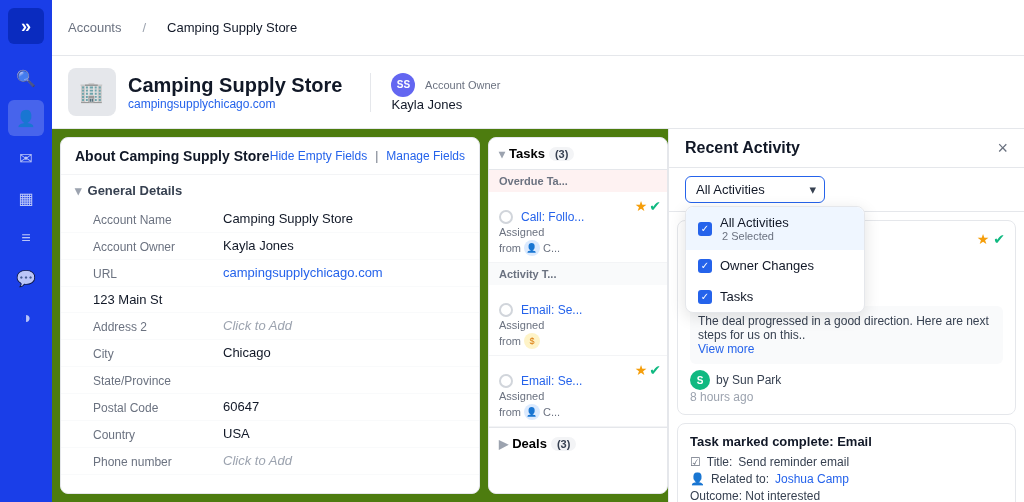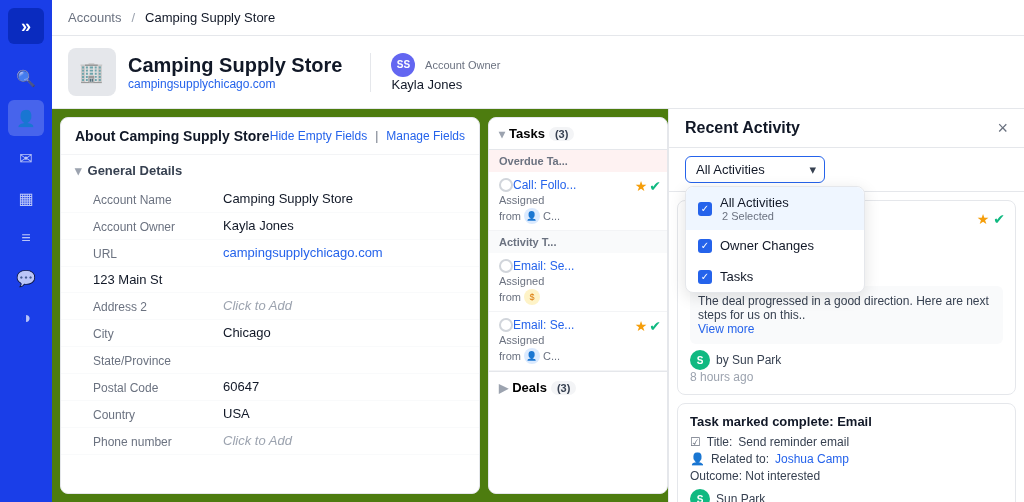--- a/index.html
+++ b/index.html
@@ -41,25 +41,25 @@
     .main-content {
       flex: 1;
       display: flex;
       flex-direction: column;
       overflow: hidden;
     }
 
     
     .top-bar {
       background: white;
-      padding: 10px 16px;
+      padding: 20px 16px;
       border-bottom: 1px solid #e5e7eb;
       display: flex;
       align-items: center;
-      gap: 10px;
+      gap: 21px;
       font-size: 13px;
     }
     .breadcrumb-link {
       color: #6b7280;
       text-decoration: none;
     }
     .breadcrumb-sep { color: #9ca3af; }
     .breadcrumb-current { color: #111827; font-weight: 500; }
 
     
@@ -170,21 +170,21 @@
     .badge { background: #f3f4f6; border-radius: 10px; padding: 1px 6px; font-size: 11px; color: #374151; }
     .tasks-section-label {
       padding: 5px 10px;
       font-size: 11px; font-weight: 600; color: #6b7280;
       background: #fef2f2;
     }
     .task-item {
       padding: 6px 10px;
       border-bottom: 1px solid #f3f4f6;
     }
-    .task-item-header { display: flex; align-items: center; gap: 0; }
+    .task-item-header { display: flex; align-items: center; gap: 8px; margin-top: 12px; }
     .task-check { width: 14px; height: 14px; border-radius: 50%; border: 2px solid #d1d5db; }
     .task-title { font-size: 12px; font-weight: 500; color: #2563eb; }
     .task-assigned { font-size: 11px; color: #6b7280; margin-top: 2px; display: flex; align-items: center; gap: 3px; }
     .user-avatar-sm {
       width: 16px; height: 16px; border-radius: 50%;
       background: #dbeafe; display: inline-flex; align-items: center; justify-content: center;
       font-size: 9px; color: #2563eb;
     }
     .star-icon { color: #f59e0b; font-size: 14px; }
     .green-check { color: #10b981; font-size: 14px; }

